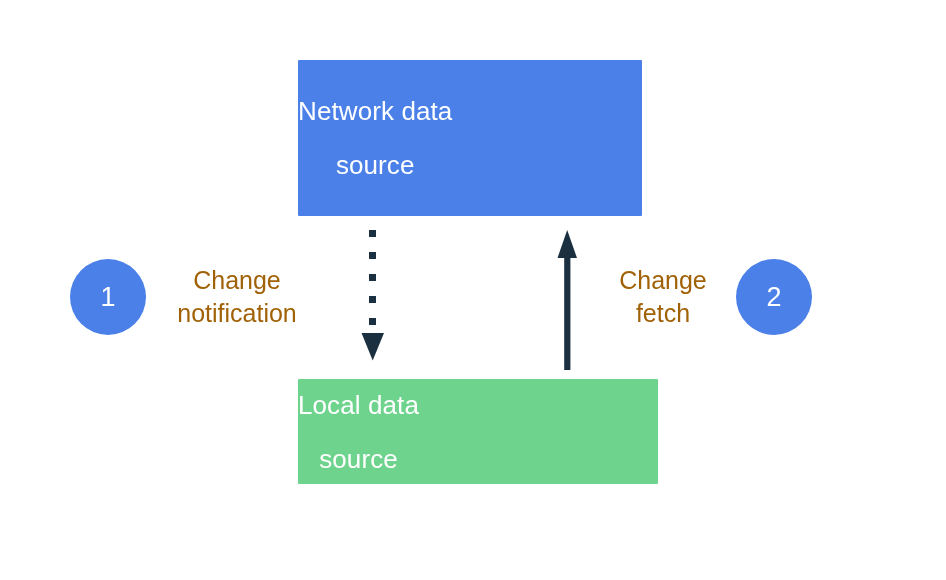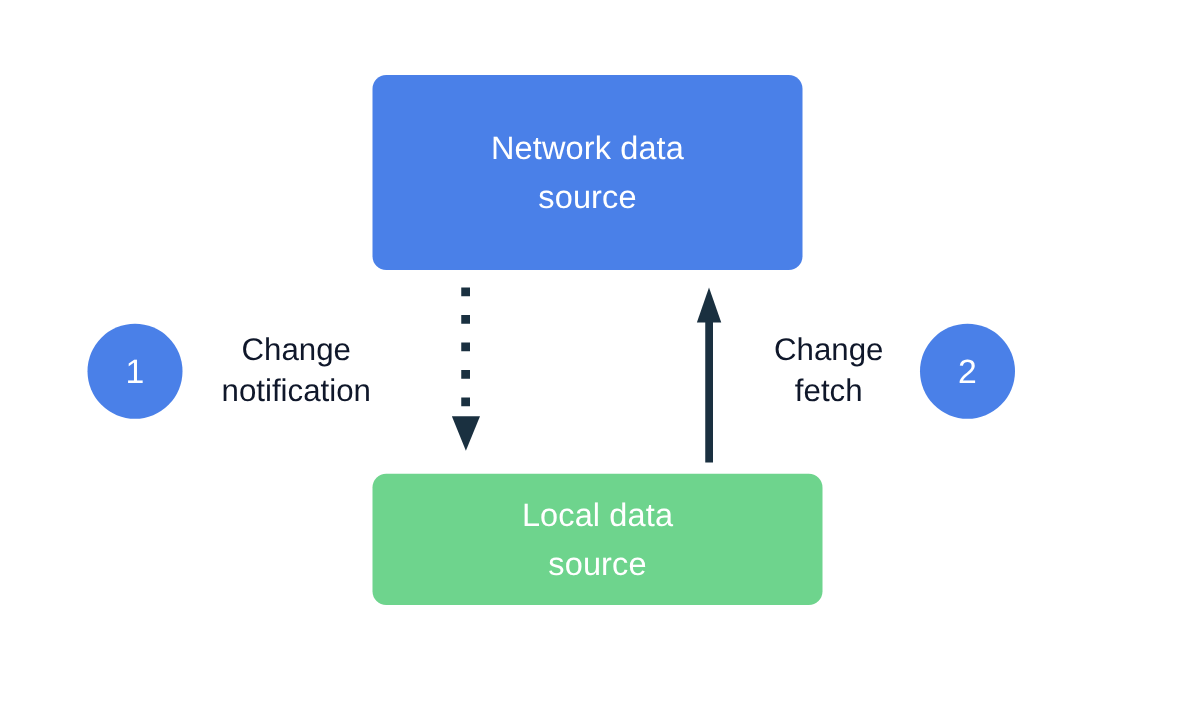--- a/index.html
+++ b/index.html
@@ -15,28 +15,28 @@
     width: 946px;
     height: 580px;
     background: #ffffff;
     overflow: hidden;
   }
 
   
   .node-box {
     position: absolute;
     box-sizing: border-box;
-    border-radius: 11px;
+    border-radius: 1px;
     display: flex;
     align-items: center;
-    justify-content: center;
+    justify-content: flex-start;
     text-align: center;
     color: #ffffff;
     font-size: 26px;
-    line-height: 39px;
+    line-height: 54px;
     letter-spacing: 0.1px;
     white-space: pre-line;
     user-select: none;
   }
   #network-node {
     left: 298px;
     top: 60px;
     width: 344px;
     height: 156px;
     background: #4a80e8;
@@ -63,21 +63,21 @@
     font-size: 27px;
     line-height: 1;
     user-select: none;
   }
   #step-circle-1 { left: 70px; top: 259px; }
   #step-circle-2 { left: 736px; top: 259px; }
 
   
   .edge-label {
     position: absolute;
-    color: #0f172a;
+    color: #a16207;
     font-size: 25px;
     line-height: 33px;
     text-align: center;
     white-space: pre-line;
     user-select: none;
   }
   #label-change-notification {
     left: 157px;
     top: 264px;
     width: 160px;

